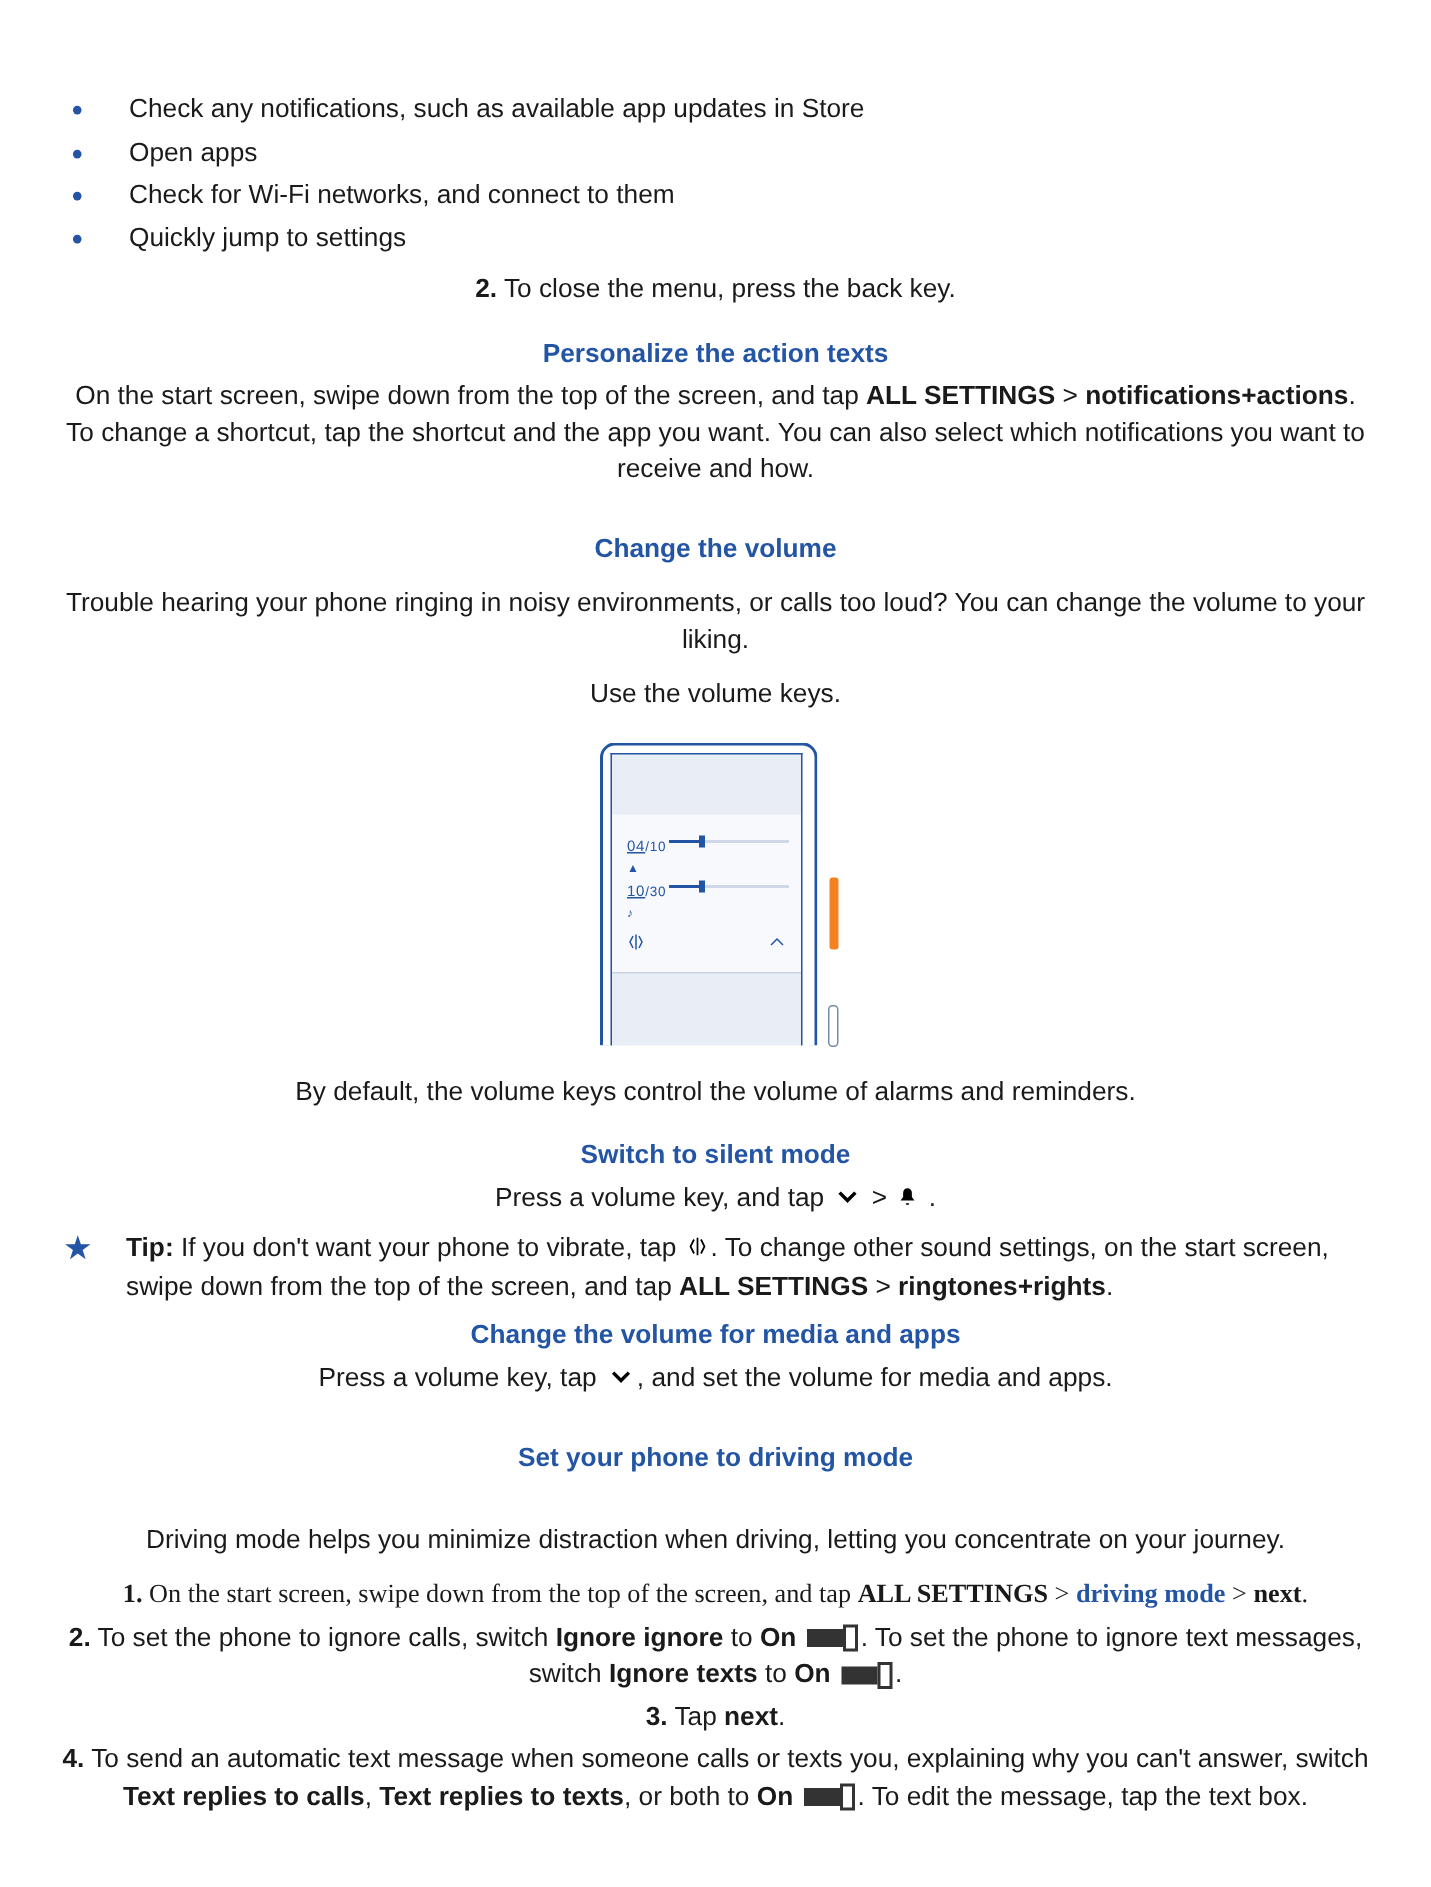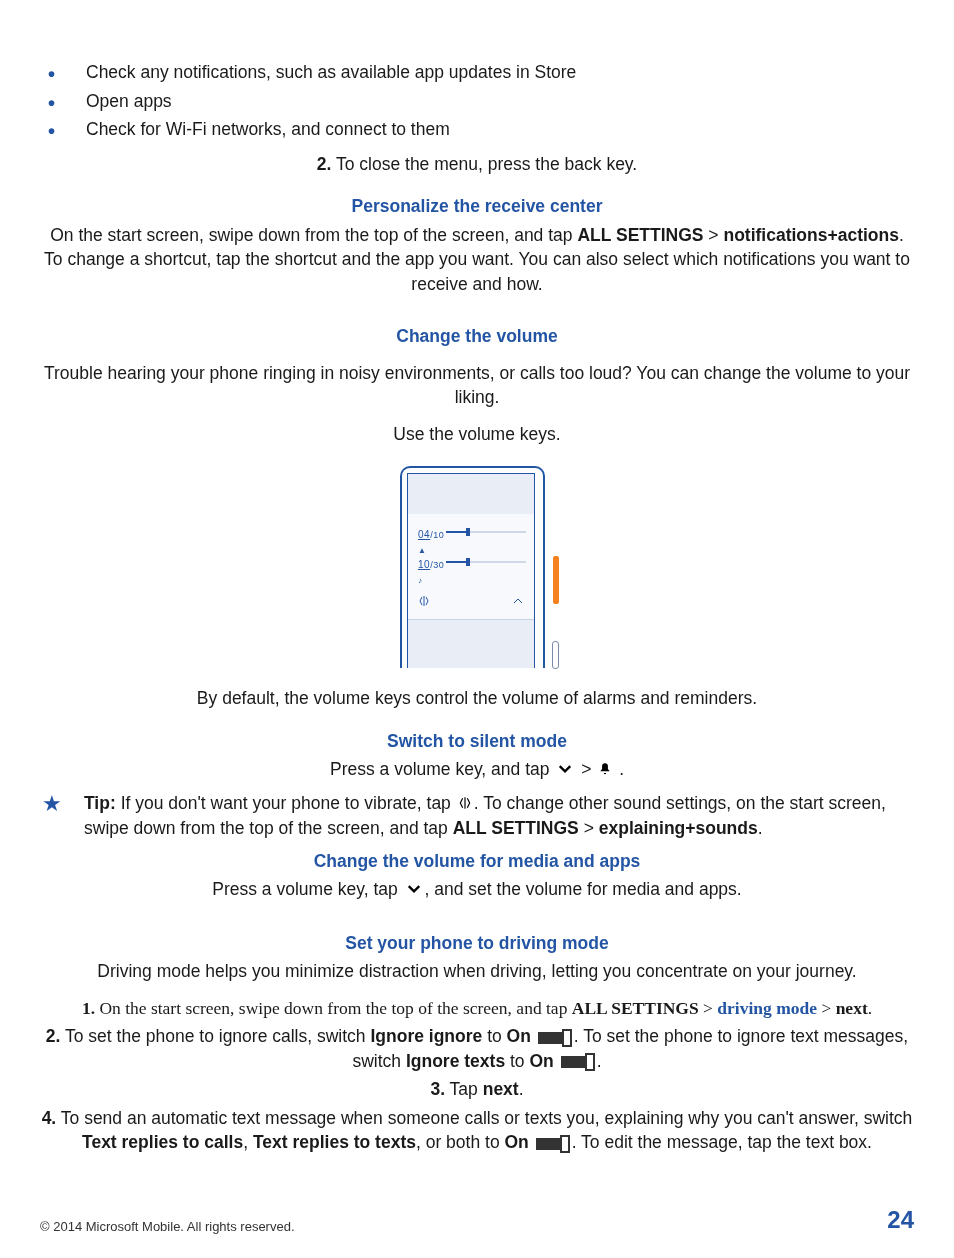--- a/index.html
+++ b/index.html
@@ -180,27 +180,28 @@
     color: #2355a4;
   }
 </style>
 </head>
 <body>
 
 <ul class="bullets">
   <li>Check any notifications, such as available app updates in Store</li>
   <li>Open apps</li>
   <li>Check for Wi-Fi networks, and connect to them</li>
+  <li>Quickly jump to settings</li>
 </ul>
 
 <p>
   <span class="bold">2.</span><span> To close the menu, press the back key.</span>
 </p>
 
-<p class="blue bold section-gap">Personalize the receive center</p>
+<p class="blue bold section-gap">Personalize the action texts</p>
 <p>
   <span>On the start screen, swipe down from the top of the screen, and tap </span><span class="bold">ALL SETTINGS</span><span> &gt; </span><span class="bold">notifications+actions</span><span>. To change a shortcut, tap the shortcut and the app you want. You can also select which notifications you want to receive and how.</span>
 </p>
 
 <p class="blue bold" style="margin-top:28px;">Change the volume</p>
 <p style="margin-top:12px;">Trouble hearing your phone ringing in noisy environments, or calls too loud? You can change the volume to your liking.</p>
 <p style="margin-top:12px;">Use the volume keys.</p>
 
 <div class="phone-illus">
   <div class="phone">
@@ -249,33 +250,33 @@
         <path fill="#000" d="M12 2a5 5 0 00-5 5v5l-3 4h16l-3-4V7a5 5 0 00-5-5zm-2 17a2 2 0 004 0h-4z"></path>
       </svg></span>
   <span>.</span>
 </p>
 
 <div class="tip-row">
   <div class="star">★</div>
   <div>
     <span class="bold">Tip:</span><span> If you don't want your phone to vibrate, tap </span><span class="inline-icon"><svg width="14" height="14" viewBox="0 0 24 24">
           <path fill="none" stroke="#000" stroke-width="2" d="M8 4l-4 8 4 8M16 4l4 8-4 8M12 2v20"></path>
-        </svg></span><span>. To change other sound settings, on the start screen, swipe down from the top of the screen, and tap </span><span class="bold">ALL SETTINGS</span><span> &gt; </span><span class="bold">explaining+sounds</span><span>.</span>
+        </svg></span><span>. To change other sound settings, on the start screen, swipe down from the top of the screen, and tap </span><span class="bold">ALL SETTINGS</span><span> &gt; </span><span class="bold">ringtones+rights</span><span>.</span>
   </div>
 </div>
 
 <p class="blue bold">Change the volume for media and apps</p>
 <p>
   <span>Press a volume key, tap </span><span class="inline-icon"><svg width="18" height="14" viewBox="0 0 24 24">
         <path fill="none" stroke="#000" stroke-width="4" d="M3 7l9 9 9-9"></path>
       </svg></span><span>, and set the volume for media and apps.</span>
 </p>
 
 <p class="blue bold" style="margin-top:28px;">Set your phone to driving mode</p>
-<p style="margin-top:4px;">Driving mode helps you minimize distraction when driving, letting you concentrate on your journey.</p>
+<p style="margin-top:30px;">Driving mode helps you minimize distraction when driving, letting you concentrate on your journey.</p>
 
 <p style="margin-top:12px;font-family:Liberation Serif, serif;">
   <span class="bold">1.</span><span> On the start screen, swipe down from the top of the screen, and tap </span><span class="bold">ALL SETTINGS</span><span> &gt; </span><span class="bold blue">driving mode</span><span> &gt; </span><span class="bold">next</span><span>.</span>
 </p>
 <p>
   <span class="bold">2.</span><span> To set the phone to ignore calls, switch </span><span class="bold">Ignore ignore</span><span> to </span><span class="bold">On</span>
   <span class="toggle-icon">
       <span class="bar"></span>
       <span class="knob"></span>
     </span><span>. To set the phone to ignore text messages, switch </span><span class="bold">Ignore texts</span><span> to </span><span class="bold">On</span>

